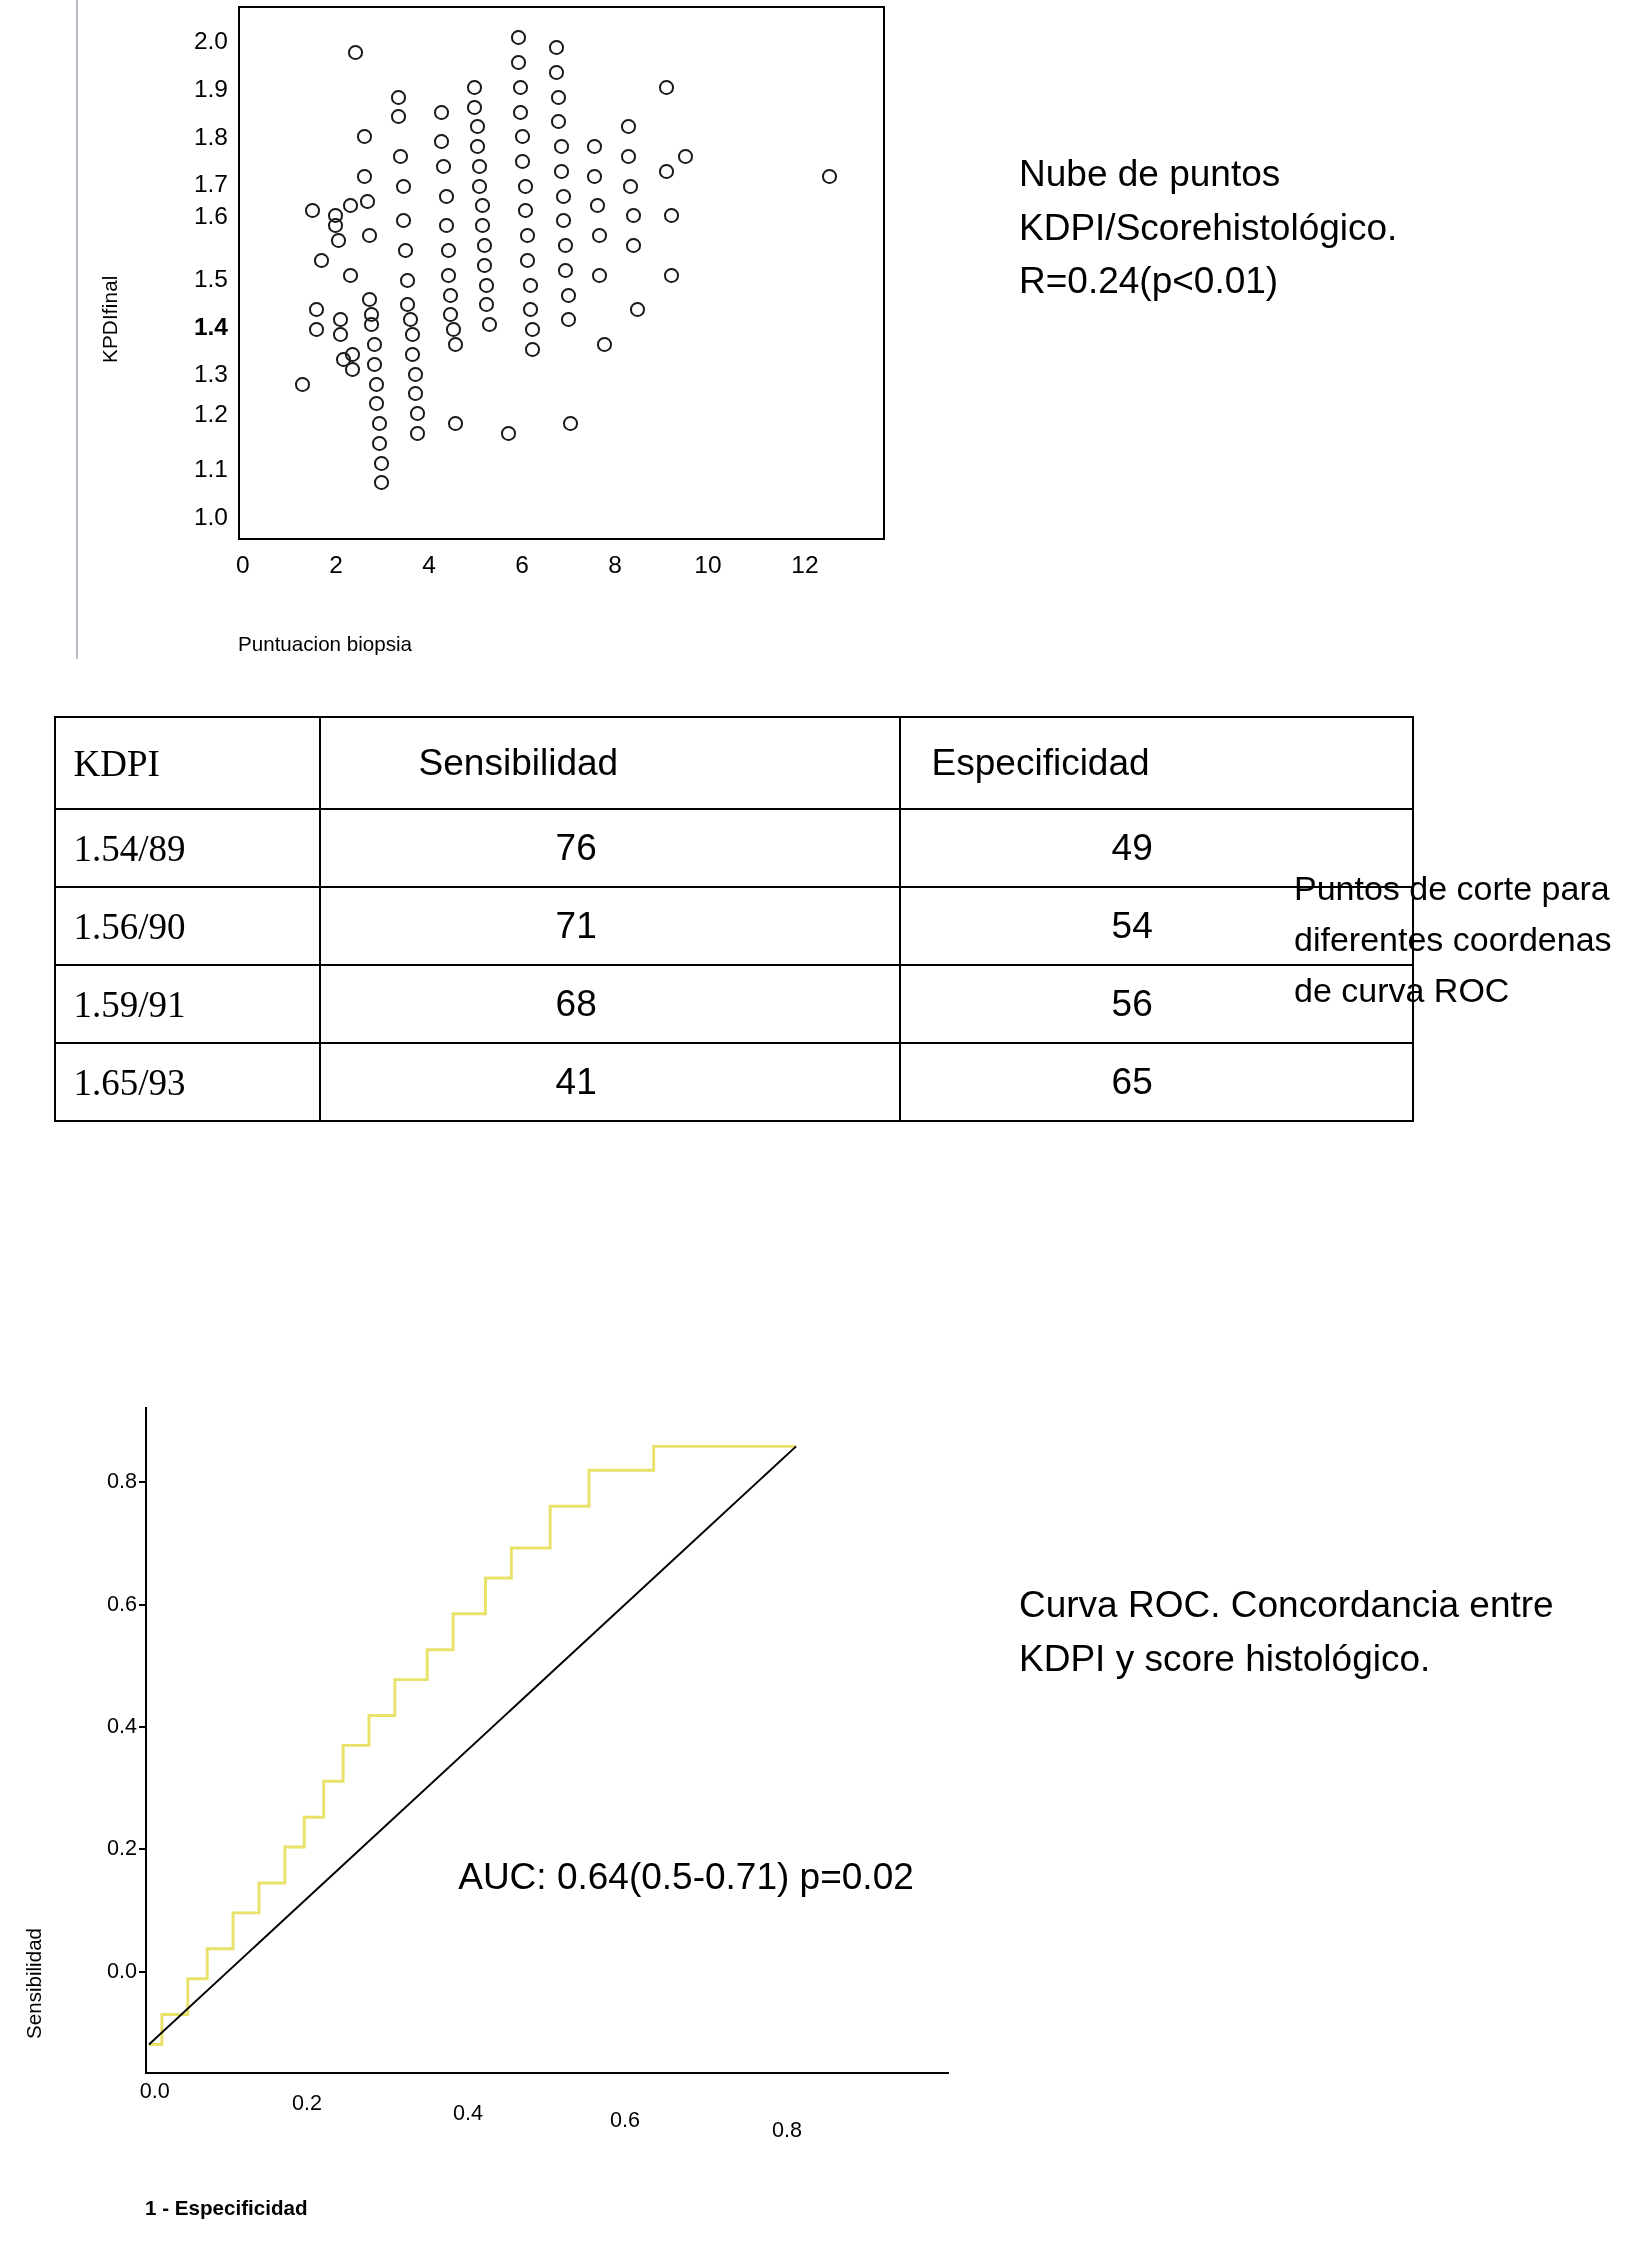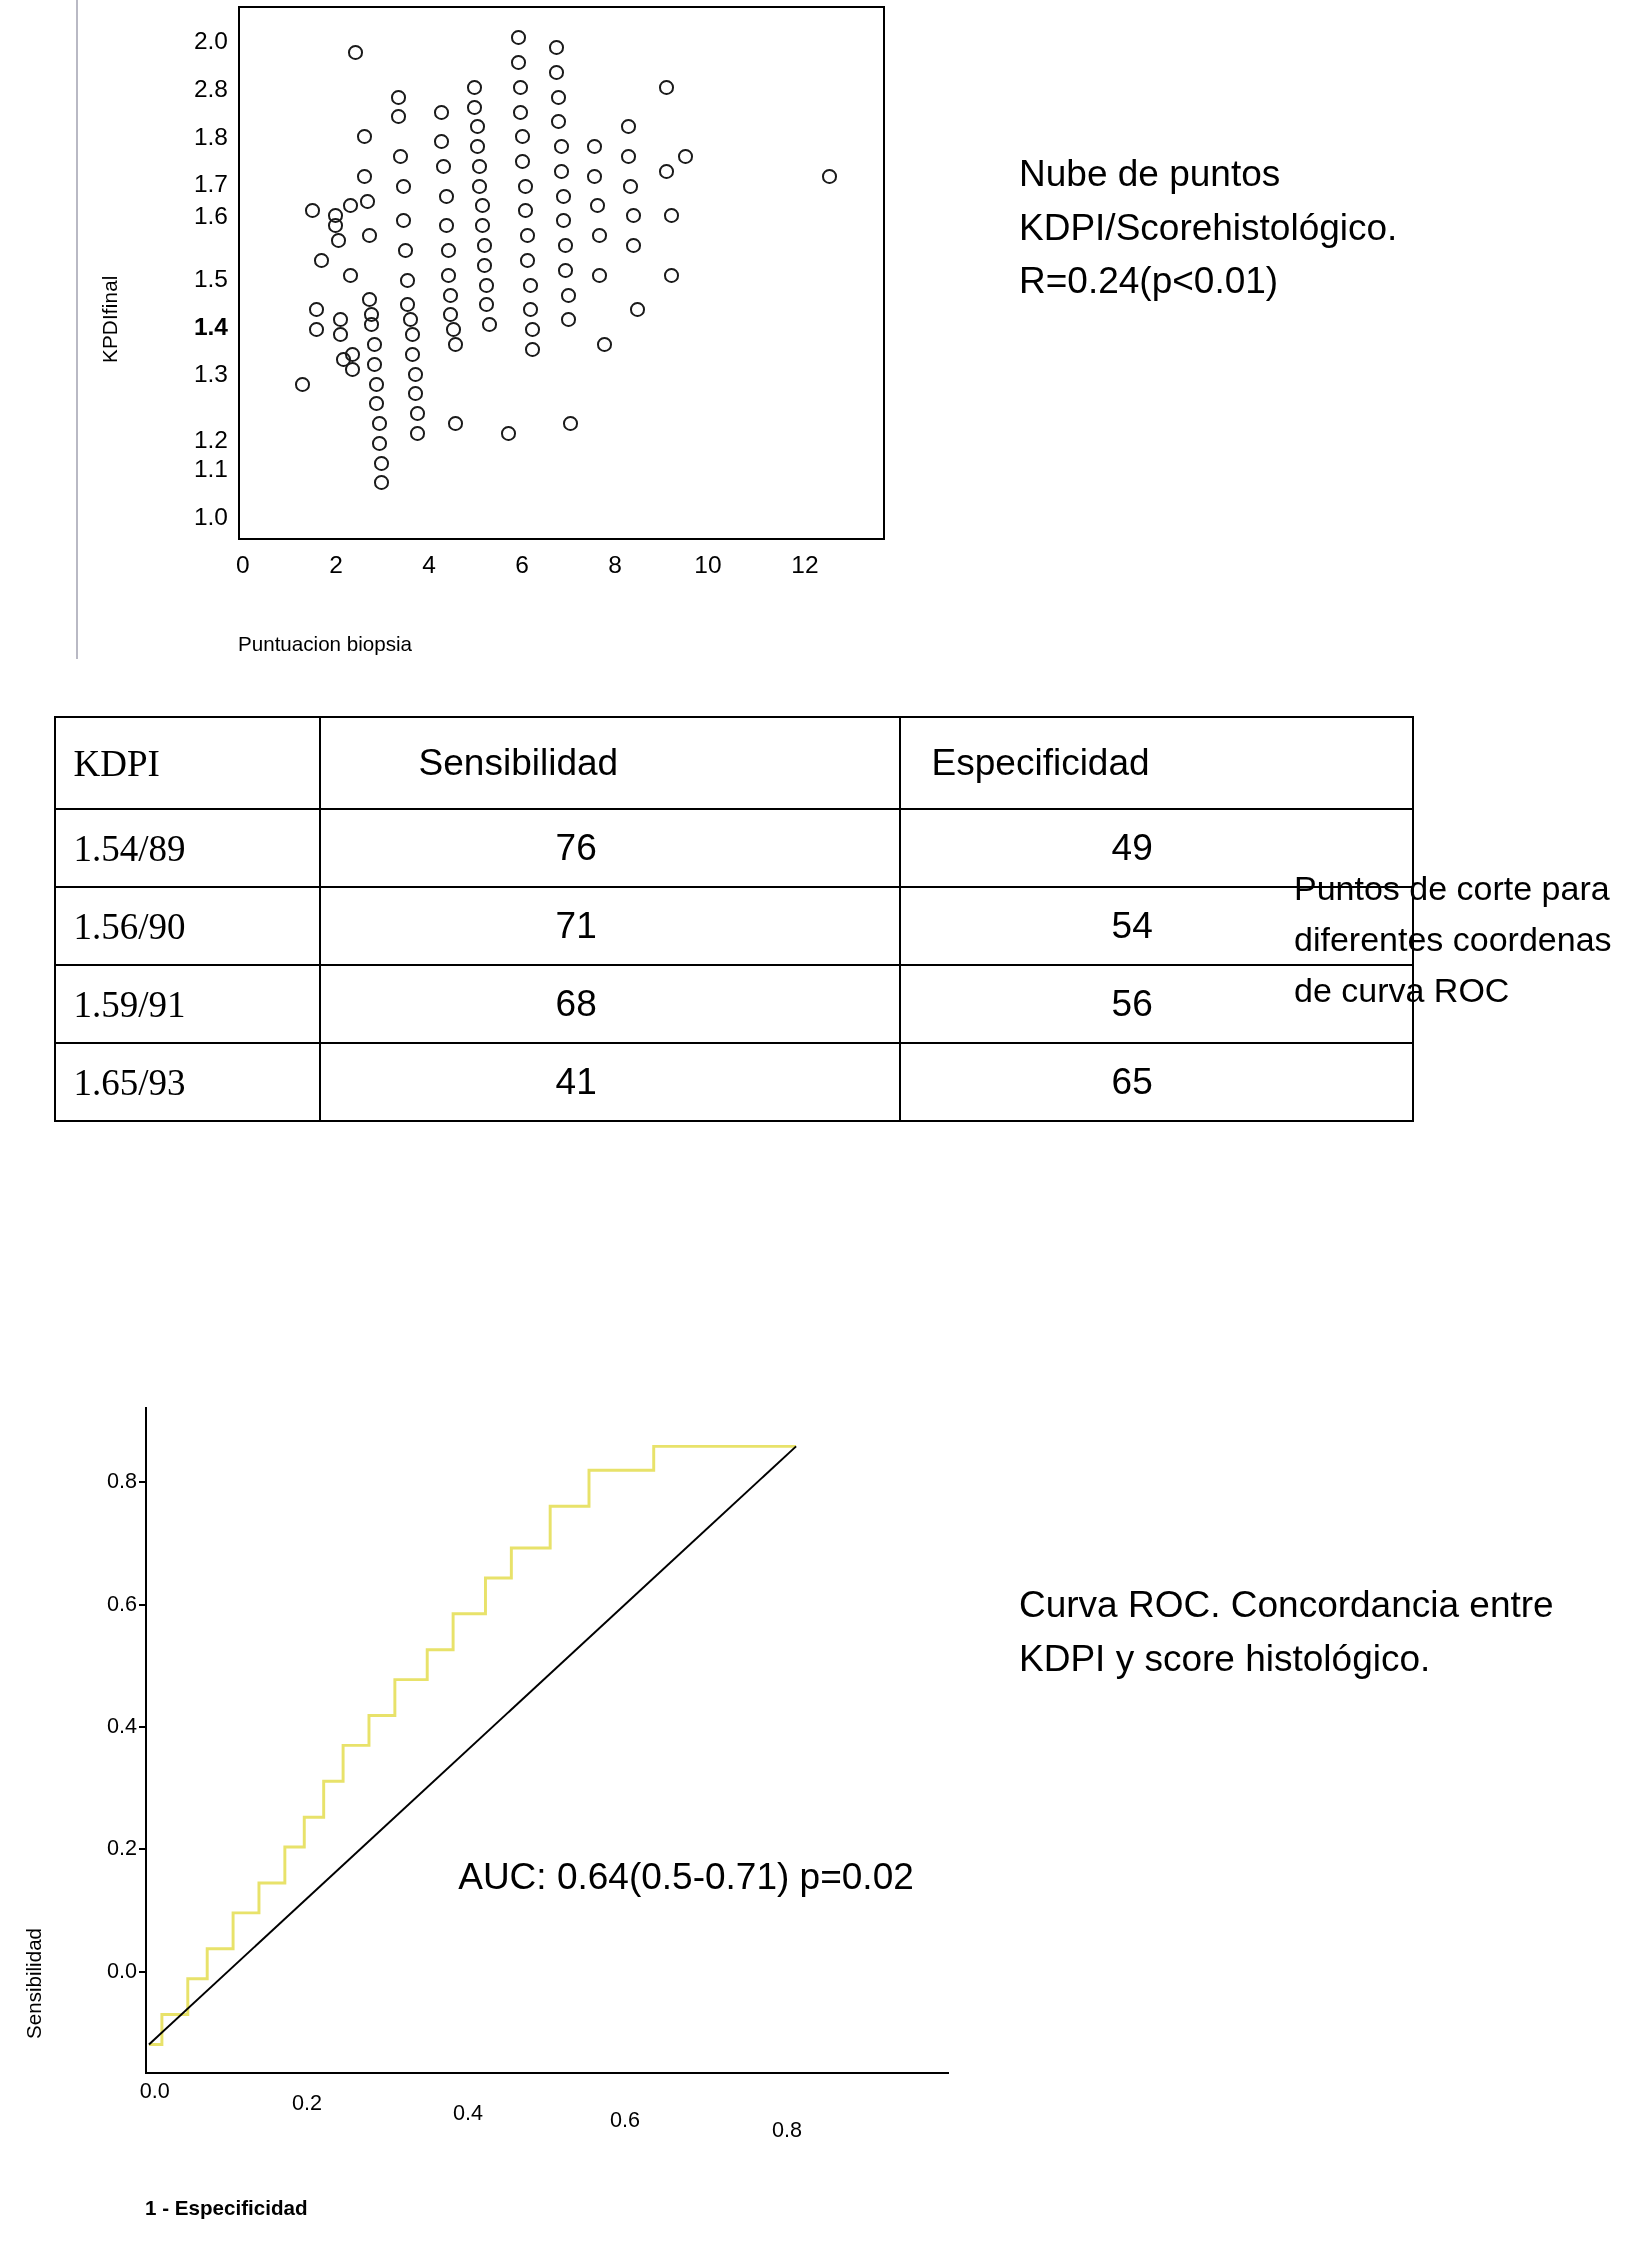--- a/index.html
+++ b/index.html
@@ -238,28 +238,28 @@
   }
 </style>
 </head>
 <body>
 
 <div id="scatter-block">
   <div id="scatter-left-rule"></div>
   <div id="scatter-ylabel">KPDIfinal</div>
   <div id="scatter-yticks">
       <div class="ytick" style="top: 27.4px;">2.0</div>
-      <div class="ytick" style="top: 75px;">2.8</div>
+      <div class="ytick" style="top: 75px;">1.9</div>
       <div class="ytick" style="top: 123px;">1.8</div>
       <div class="ytick" style="top: 170px;">1.7</div>
       <div class="ytick" style="top: 202px;">1.6</div>
       <div class="ytick" style="top: 265px; text-align: center;">1.5</div>
       <div class="ytick" style="top: 313px; font-weight: bold;">1.4</div>
       <div class="ytick" style="top: 360px;">1.3</div>
-      <div class="ytick" style="top: 426px;">1.2</div>
+      <div class="ytick" style="top: 400px;">1.2</div>
       <div class="ytick" style="top: 455px;">1.1</div>
       <div class="ytick" style="top: 503px;">1.0</div>
     </div>
   <div id="scatter-plot-frame">
       <div class="dot" style="left: 55px; top: 369px;"></div>
       <div class="dot" style="left: 65px; top: 195px;"></div>
       <div class="dot" style="left: 69px; top: 294px;"></div>
       <div class="dot" style="left: 69px; top: 314px;"></div>
       <div class="dot" style="left: 74px; top: 245px;"></div>
       <div class="dot" style="left: 88px; top: 200px;"></div>

